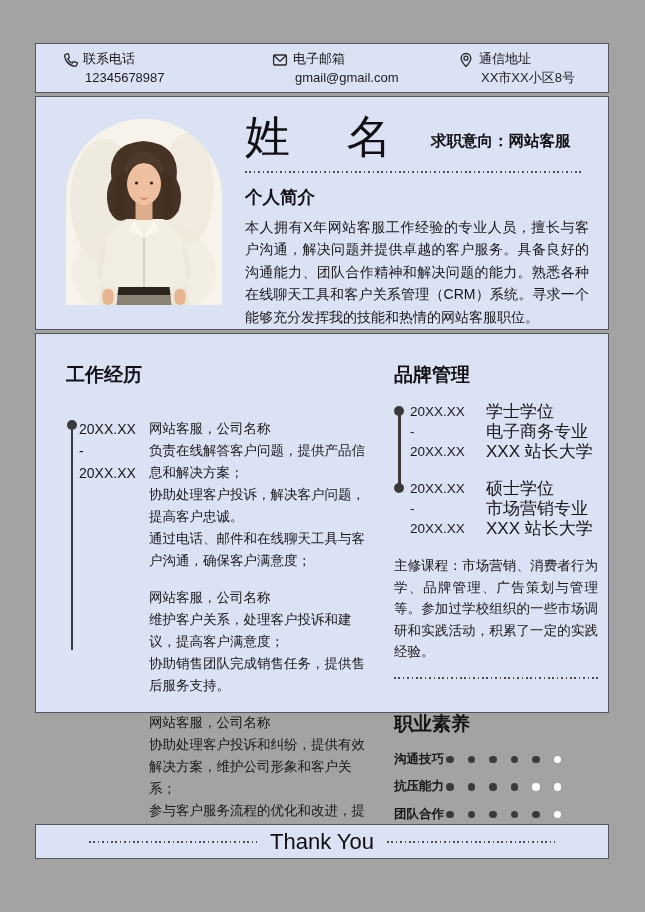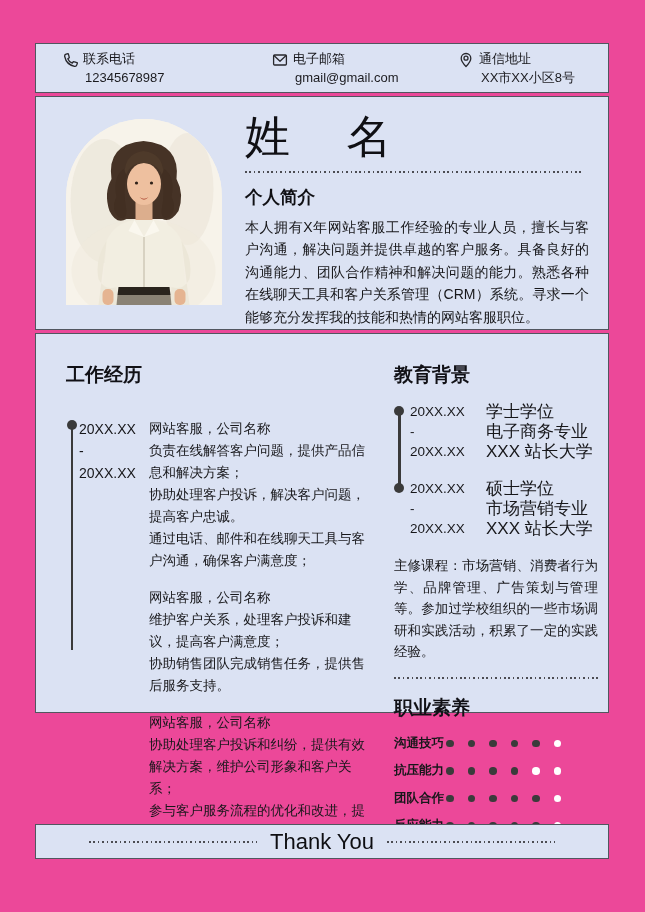--- a/index.html
+++ b/index.html
@@ -1,18 +1,18 @@
 <!DOCTYPE html>
 <html><head>
 <meta charset="utf-8">
 <style>
   * { margin:0; padding:0; box-sizing:border-box; }
   html,body { width:645px; height:912px; }
   body { font-family:"Liberation Sans", sans-serif; }
-  .page { position:relative; width:645px; height:912px; background:#ec4899; overflow:hidden; }
+  .page { position:relative; width:645px; height:912px; background:#a3a3a3; overflow:hidden; }
 
   .box { position:absolute; left:35px; width:574px; background:#dbe2f3; border:1.6px solid #51565f; }
   .box-contact { top:43px;  height:50px; }
   .box-main    { top:96px;  height:234px; }
   .box-body    { top:333px; height:380px; }
   .box-footer  { top:824px; height:35px; }
 
   
   .contact-item { position:absolute; top:7px; display:flex; gap:5px; }
   .contact-item svg { width:16px; height:16px; margin-top:1px; }
@@ -46,21 +46,21 @@
   .work-entry:last-child { margin-bottom:0; }
 
   .edu-entries { position:relative; margin-top:14px; }
   .edu-line { position:absolute; left:4px; top:9px; width:2.6px; height:77px; background:#3a3a3a; }
   .edu-entry { position:relative; display:flex; padding-left:16px; margin-bottom:17px; }
   .edu-dot { position:absolute; left:0; top:4px; width:10px; height:10px; border-radius:50%; background:#3a3a3a; }
   .edu-dates { width:76px; font-size:13.5px; line-height:20px; color:#17171a; }
   .edu-details { font-size:17px; line-height:20px; color:#17171a; }
   .courses { margin-top:6px; font-size:13.5px; line-height:21.5px; color:#17171a; text-align:justify;font-family:Liberation Mono, monospace; }
   .right-divider { margin-top:13px; width:100%; }
-  .skills-title { margin-top:16px; }
+  .skills-title { margin-top:32px; }
   .skills { margin-top:9px; }
   .skill-row { display:flex; align-items:center; height:27.5px; }
   .skill-label { width:52px; font-size:12.5px; font-weight:700; color:#17171a; }
   .skill-dots { display:flex; gap:14px; }
   .sdot { width:7.5px; height:7.5px; border-radius:50%; }
   .sdot.filled { background:#3b3b3b; }
   .sdot.empty  { background:#ffffff; }
 
   
   .footer-inner { display:flex; align-items:center; justify-content:center; height:100%; gap:13px; }
@@ -129,20 +129,21 @@
         <path d="M87 101 L77.5 118 L93 112 Z" fill="#faf7ee"></path>
         <line x1="77.5" y1="118" x2="77.5" y2="168" stroke="#d8d2c2" stroke-width="2"></line>
         <path d="M52 168 L103 168 L104 176 L51 176 Z" fill="#2a241d"></path>
         <path d="M51 176 L104 176 L105 186 L50 186 Z" fill="#8a8274"></path>
         <rect x="36" y="170" width="11" height="16" rx="5" fill="#e5b491"></rect>
         <rect x="108" y="170" width="11" height="16" rx="5" fill="#e5b491"></rect>
       </svg>
     </div>
     <div class="main-right">
       <div class="name">姓 名</div>
+      <div class="intent">求职意向：网站客服</div>
       <div class="dotline name-divider"></div>
       <div class="profile-title">个人简介</div>
       <div class="profile-text">本人拥有X年网站客服工作经验的专业人员，擅长与客户沟通，解决问题并提供卓越的客户服务。具备良好的沟通能力、团队合作精神和解决问题的能力。熟悉各种在线聊天工具和客户关系管理（CRM）系统。寻求一个能够充分发挥我的技能和热情的网站客服职位。</div>
     </div>
   </div>
 
   <div class="box box-body">
 
     <div class="col-work">
       <div class="sec-title">工作经历</div>
@@ -171,21 +172,21 @@
                 <div>网站客服，公司名称</div>
                 <div>协助处理客户投诉和纠纷，提供有效解决方案，维护公司形象和客户关系；</div>
                 <div>参与客户服务流程的优化和改进，提高客户服务质量。</div>
               </div>
             </div>
         </div>
       </div>
     </div>
 
     <div class="col-right">
-      <div class="sec-title">教育背景</div>
+      <div class="sec-title">品牌管理</div>
       <div class="edu-entries">
         <span class="edu-line"></span>
       <div class="edu-entry">
             <span class="edu-dot"></span>
             <div class="edu-dates">
               <div>20XX.XX</div>
               <div>-</div>
               <div>20XX.XX</div>
             </div>
             <div class="edu-details">

